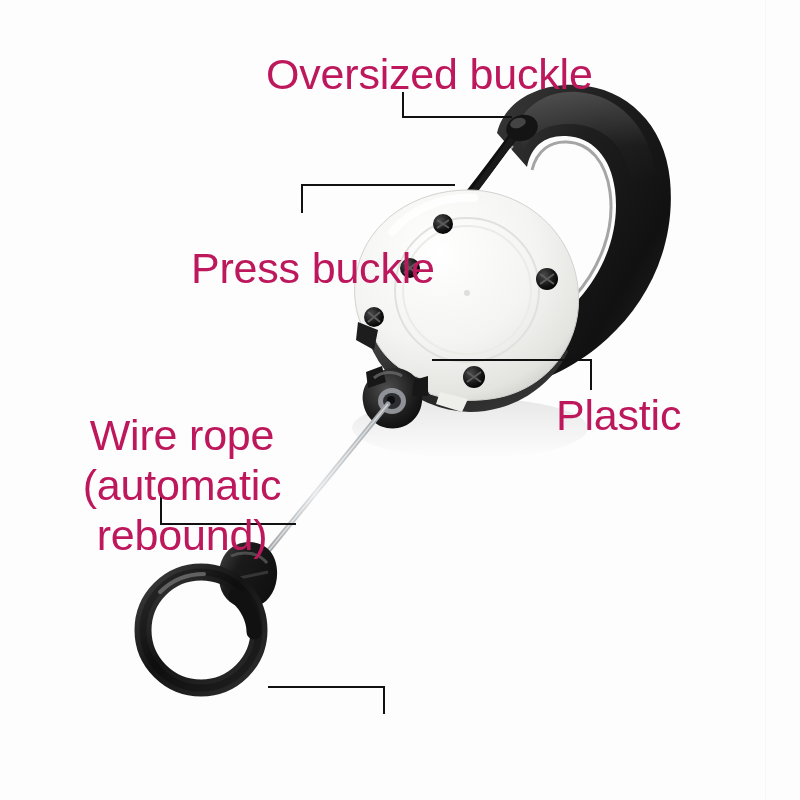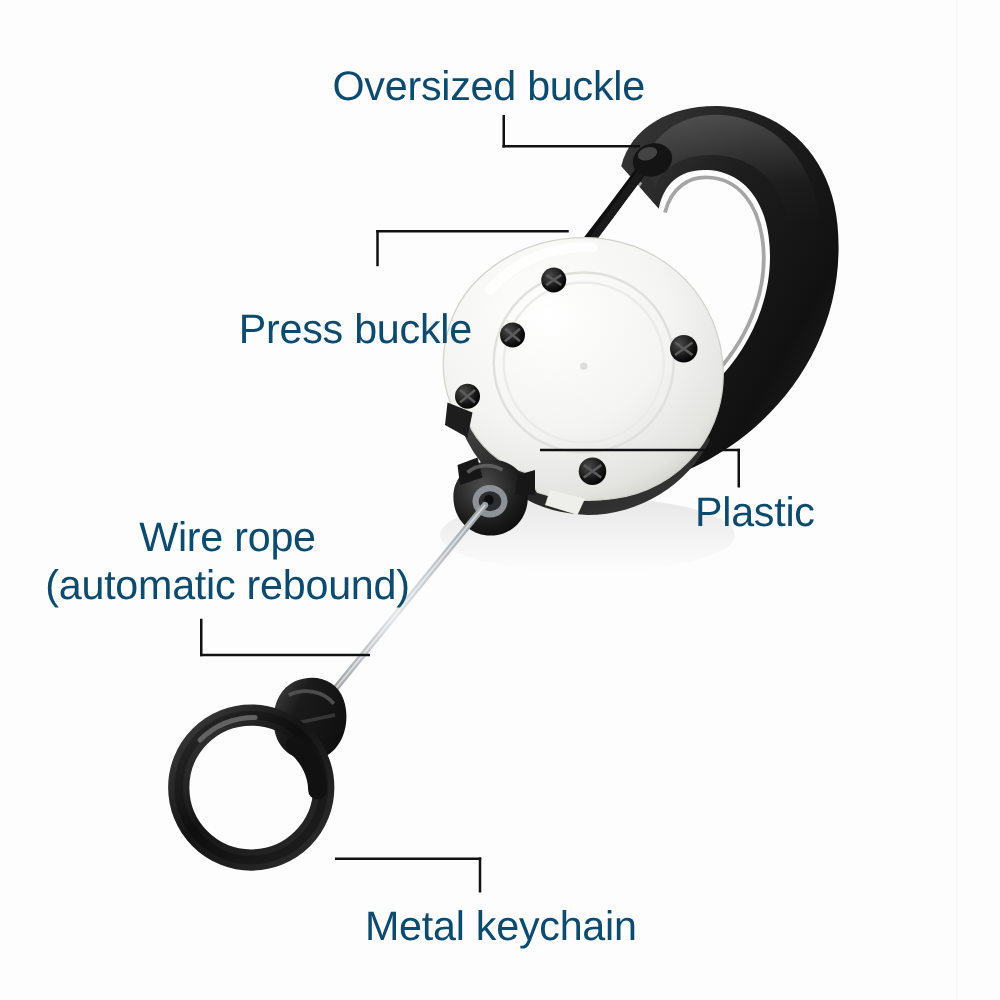--- a/index.html
+++ b/index.html
@@ -22,22 +22,22 @@
     top: 0;
     right: 34px;
     width: 1px;
     height: 800px;
     background: #f6f6f6;
   }
 
   
   .callout {
     position: absolute;
-    color: #0c4a6e;
-    font-size: 33px;
+    color: #be185d;
+    font-size: 43px;
     line-height: 1.16;
     letter-spacing: -0.2px;
     white-space: nowrap;
     font-weight: 400;
   }
   .callout.two-line { white-space: normal; text-align: center; }
   .callout .l2 { display: block; }
 
   
   .leader { position: absolute; background: #111111; }
@@ -259,15 +259,14 @@
 
   <div class="callout" style="left:191px; top:221px;margin-top:23px;">Press buckle</div>
 
   <div class="callout" style="left:556px; top:391px;">Plastic</div>
 
   <div class="callout two-line" style="left:26px; top:411px; width:312px;">
     <span>Wire rope</span>
     <span class="l2">(automatic rebound)</span>
   </div>
 
-  <div class="callout" style="left:292px; top:722px;">Metal keychain</div>
 
 </div>
 
 </body></html>

